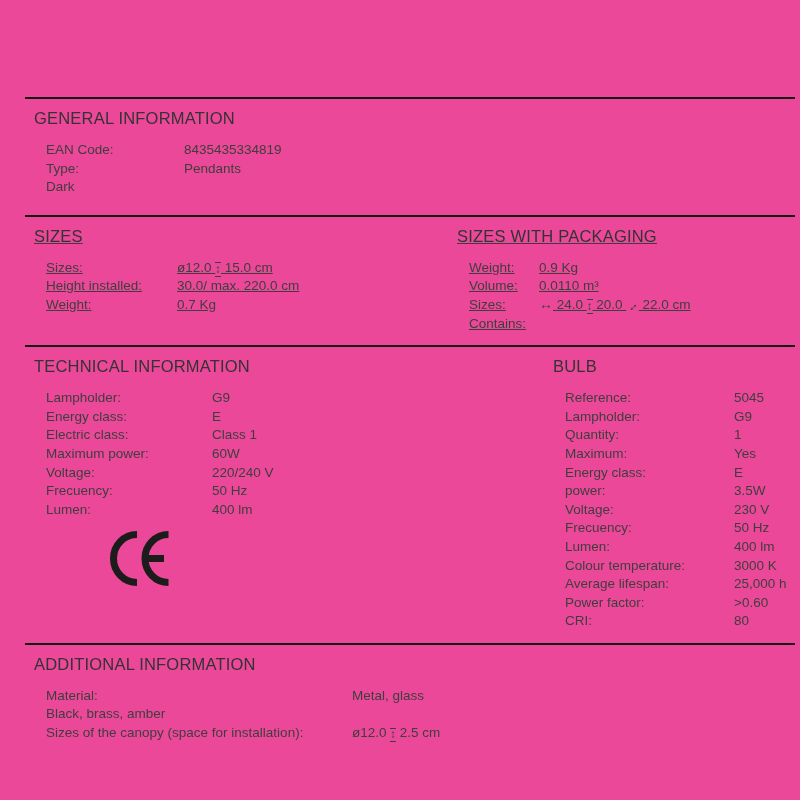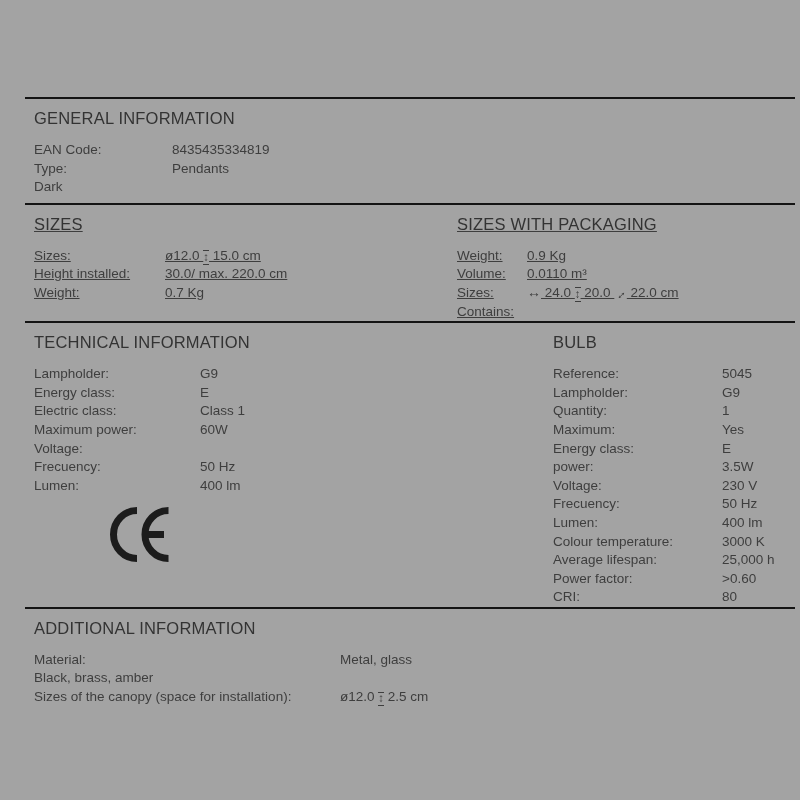--- a/index.html
+++ b/index.html
@@ -1,29 +1,29 @@
 <!DOCTYPE html>
 <html><head>
 <meta charset="utf-8">
 <style>
   html,body{margin:0;padding:0;background:#ffffff;}
   body{font-family:"Liberation Sans","DejaVu Sans",sans-serif;color:#3e3e3e;font-size:13.5px;
        -webkit-font-smoothing:antialiased;}
-  .page{position:relative;width:800px;height:800px;background:#a3a3a3;overflow:hidden;}
+  .page{position:relative;width:800px;height:800px;background:#ec4899;overflow:hidden;}
   .container{margin:97px 0 0 25px;width:770px;}
   .band{border-top:2px solid #141414;padding-top:8px;}
   .band-1{padding-bottom:6px;}
   .grid{display:grid;}
   .g2{grid-template-columns:432px 1fr;text-decoration:underline;}
   .g3{grid-template-columns:528px 1fr;}
   .cell{padding-left:9px;}
   .cell.right{padding-left:0;}
   .sec-title{font-size:16.5px;font-weight:400;line-height:22px;margin:0 0 12px 0;color:#333333;
              letter-spacing:0.2px;}
-  .rows{margin:0;}
+  .rows{margin:12px;}
   .row{display:flex;line-height:18.6px;}
   .lbl{flex:none;display:inline-block;}
   .val{flex:1;white-space:nowrap;}
   .w-general .lbl{width:138px;}
   .w-sizes .lbl{width:131px;}
   .w-packaging .lbl{width:70px;}
   .w-technical .lbl{width:166px;}
   .w-bulb .lbl{width:169px;}
   .w-additional .lbl{width:306px;}
   .dim{display:inline-block;line-height:1;color:#3e3e3e;}
@@ -113,20 +113,21 @@
             <div class="row">
               <span class="lbl">Electric class:</span>
               <span class="val">Class 1</span>
             </div>
             <div class="row">
               <span class="lbl">Maximum power:</span>
               <span class="val">60W</span>
             </div>
             <div class="row">
               <span class="lbl">Voltage:</span>
+              <span class="val">220/240 V</span>
             </div>
             <div class="row">
               <span class="lbl">Frecuency:</span>
               <span class="val">50 Hz</span>
             </div>
             <div class="row">
               <span class="lbl">Lumen:</span>
               <span class="val">400 lm</span>
             </div>
           </div>

